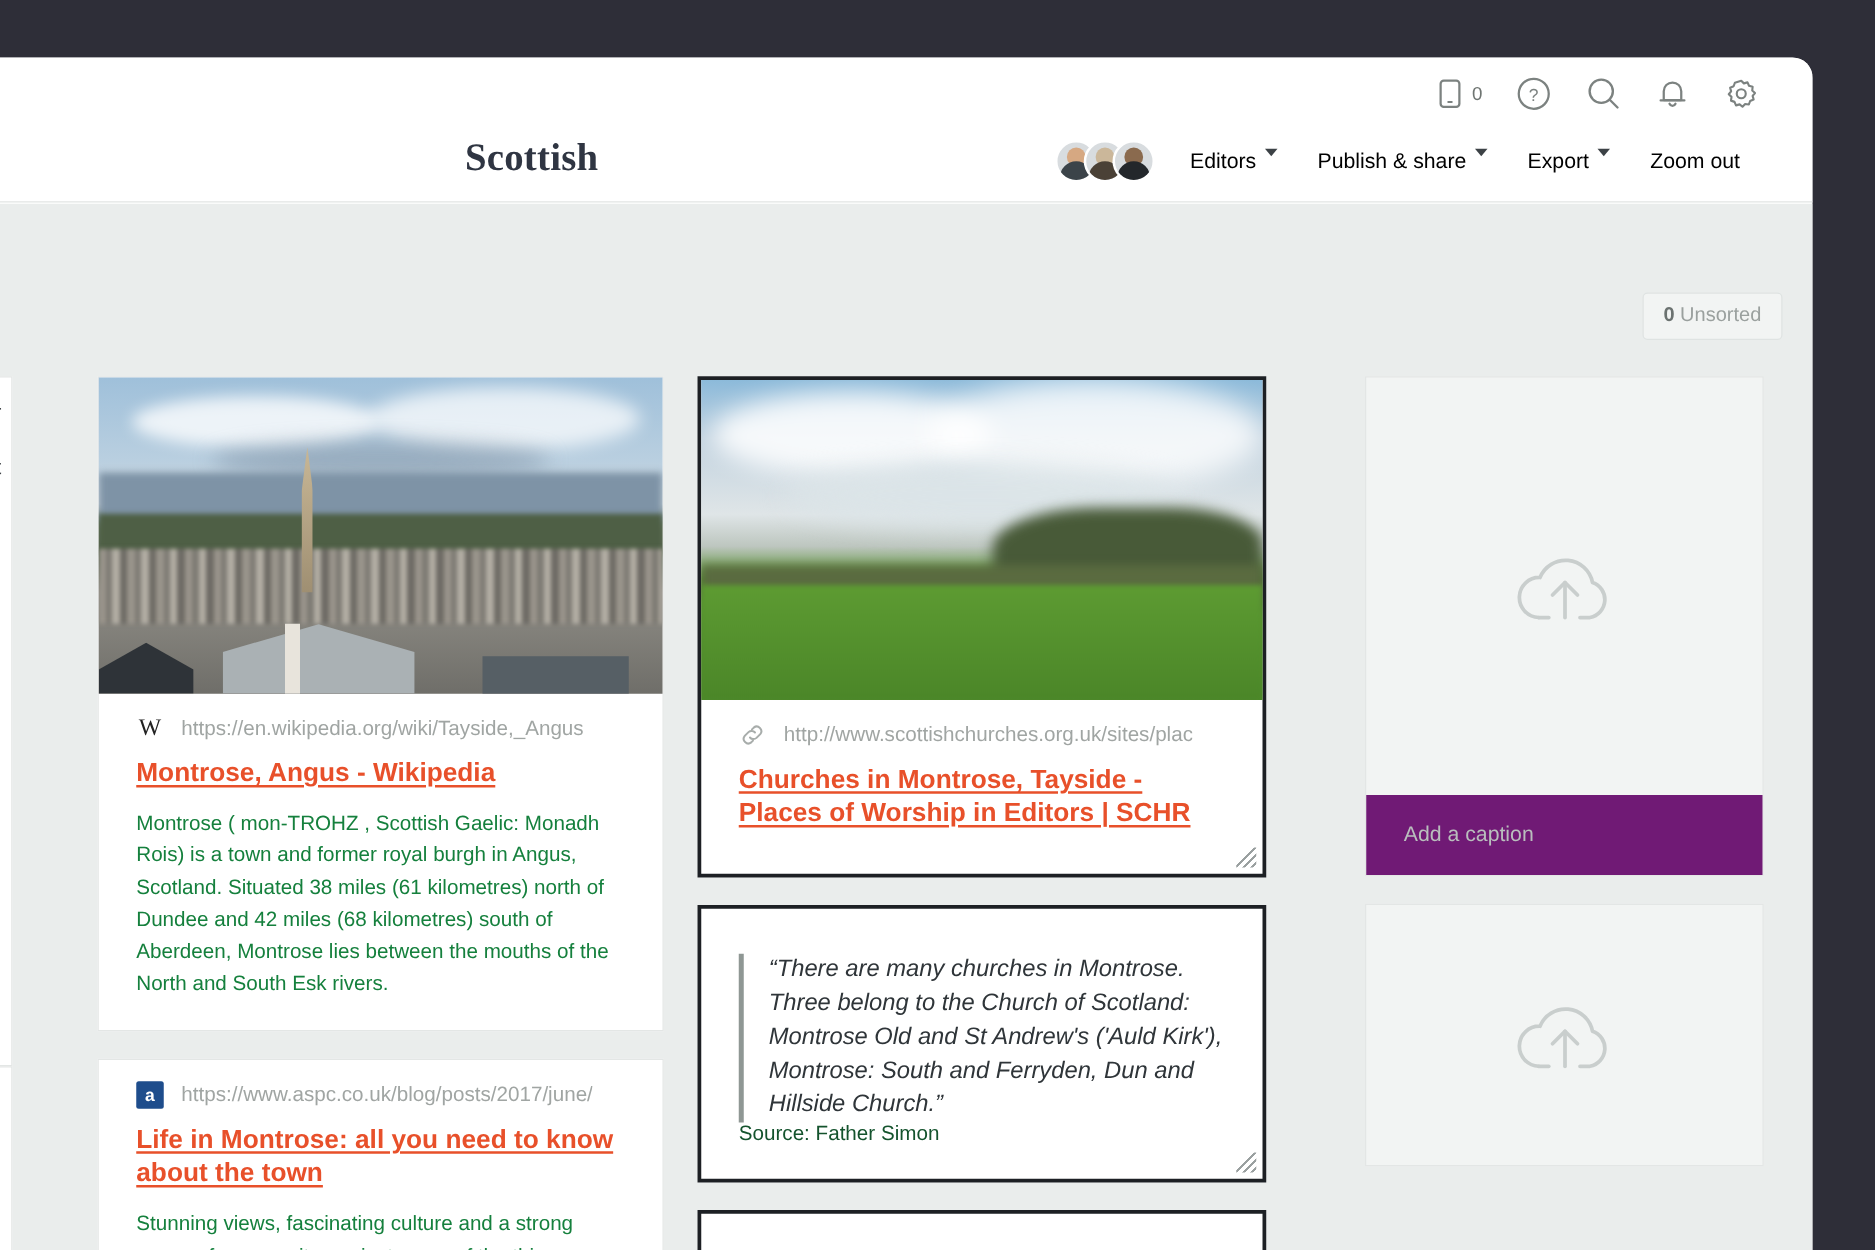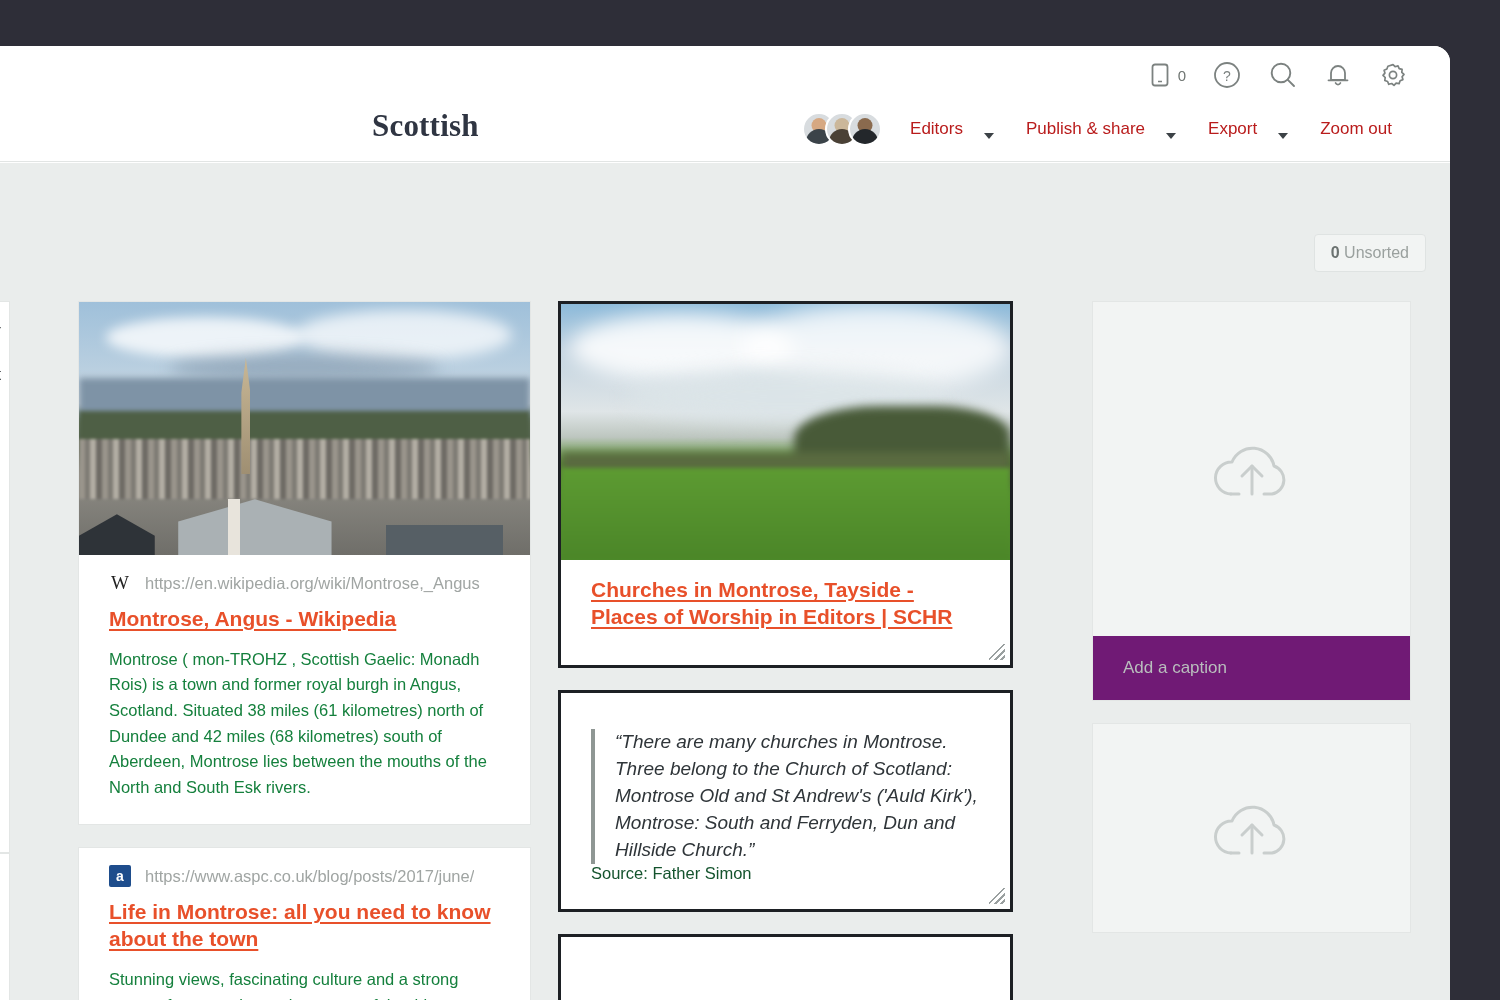--- a/index.html
+++ b/index.html
@@ -61,22 +61,22 @@
   }
   .avatar .body {
     position:absolute; left:50%; bottom:0; transform:translateX(-50%);
     width:26px; height:15px; border-radius:13px 13px 0 0;
   }
   .av1 .head { background:#d6a882; } .av1 .body { background:#3b4349; }
   .av2 .head { background:#cbb79a; } .av2 .body { background:#4a4136; }
   .av3 .head { background:#8a6a4e; } .av3 .body { background:#23272b; }
 
   .hbtn {
-    font-size:17px; color:#b91c1c; padding:0 16px;
-    display:flex; align-items:flex-end; gap:21px; cursor:pointer;
+    font-size:17px; color:#000000; padding:0 16px;
+    display:flex; align-items:flex-start; gap:7px; cursor:pointer;
     white-space:nowrap;
   }
   .caret { width:0;height:0;border-left:5px solid transparent;border-right:5px solid transparent;border-top:6px solid #3c4246; }
 
   
   .canvas {
     position:absolute; left:0; top:117px; width:1490px; height:883px;
     background:#eaedec;
   }
 
@@ -283,21 +283,21 @@
               <span class="roof1"></span>
               <span class="roof2"></span>
             <span class="roof3"></span>
               <span class="chimney"></span>
           </div>
           <div class="card-body">
             <div class="meta-row">
               <span class="favicon">
                 <span class="fav-w">W</span>
               </span>
-              <span class="url">https://en.wikipedia.org/wiki/Montrose,_Angus</span>
+              <span class="url">https://en.wikipedia.org/wiki/Tayside,_Angus</span>
             </div>
             <div class="card-title">Montrose, Angus - Wikipedia</div>
             <div class="card-desc">Montrose ( mon-TROHZ , Scottish Gaelic: Monadh Rois) is a town and former royal burgh in Angus, Scotland. Situated 38 miles (61 kilometres) north of Dundee and 42 miles (68 kilometres) south of Aberdeen, Montrose lies between the mouths of the North and South Esk rivers.</div>
           </div>
         </div>
 
         <div class="card">
           <div class="card-body">
             <div class="meta-row">
               <span class="favicon">
@@ -316,20 +316,29 @@
         <div class="card selected">
           <div class="thumb thumb-field">
             <span class="fcloudA"></span>
               <span class="fcloudB"></span>
               <span class="fcloudC"></span>
             <span class="trees"></span>
               <span class="hedge"></span>
               <span class="grass"></span>
           </div>
           <div class="card-body" style="padding-bottom:34px;">
+            <div class="meta-row">
+              <span class="favicon">
+                <svg width="22" height="22" viewBox="0 0 22 22" fill="none">
+                  <path d="M9 13a3.6 3.6 0 0 0 5.2.3l3-3a3.7 3.7 0 0 0-5.2-5.2l-1.4 1.4" stroke="#a8adab" stroke-width="1.6" stroke-linecap="round"></path>
+                  <path d="M13 9a3.6 3.6 0 0 0-5.2-.3l-3 3a3.7 3.7 0 0 0 5.2 5.2l1.4-1.4" stroke="#a8adab" stroke-width="1.6" stroke-linecap="round"></path>
+                </svg>
+              </span>
+              <span class="url">http://www.scottishchurches.org.uk/sites/plac</span>
+            </div>
             <div class="card-title" style="margin-bottom:0;">Churches in Montrose, Tayside - Places of Worship in Editors | SCHR</div>
           </div>
           <span class="resize"></span>
         </div>
 
         <div class="card selected quote-card">
           <div class="card-body">
             <div class="quote-text">“There are many churches in Montrose. Three belong to the Church of Scotland: Montrose Old and St Andrew's ('Auld Kirk'), Montrose: South and Ferryden, Dun and Hillside Church.”</div>
             <div class="quote-source">Source: Father Simon</div>
           </div>

